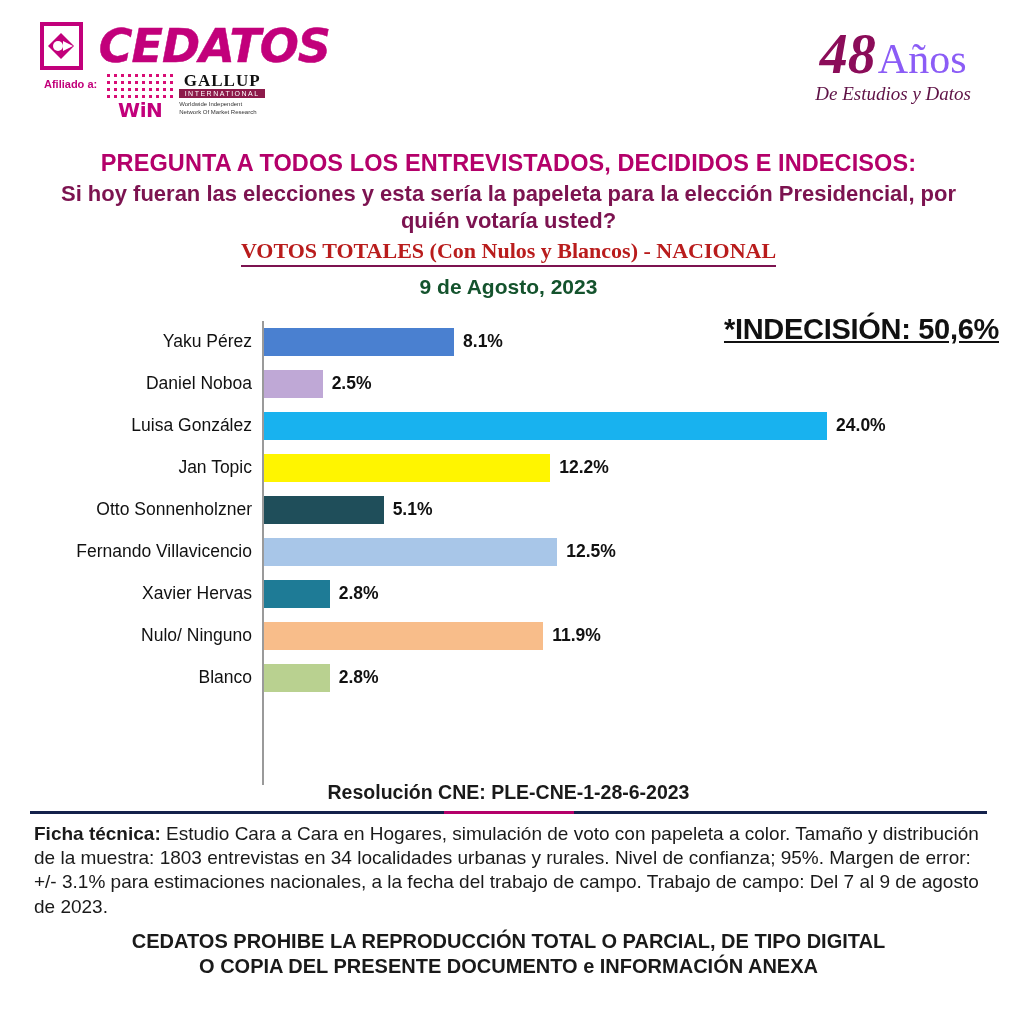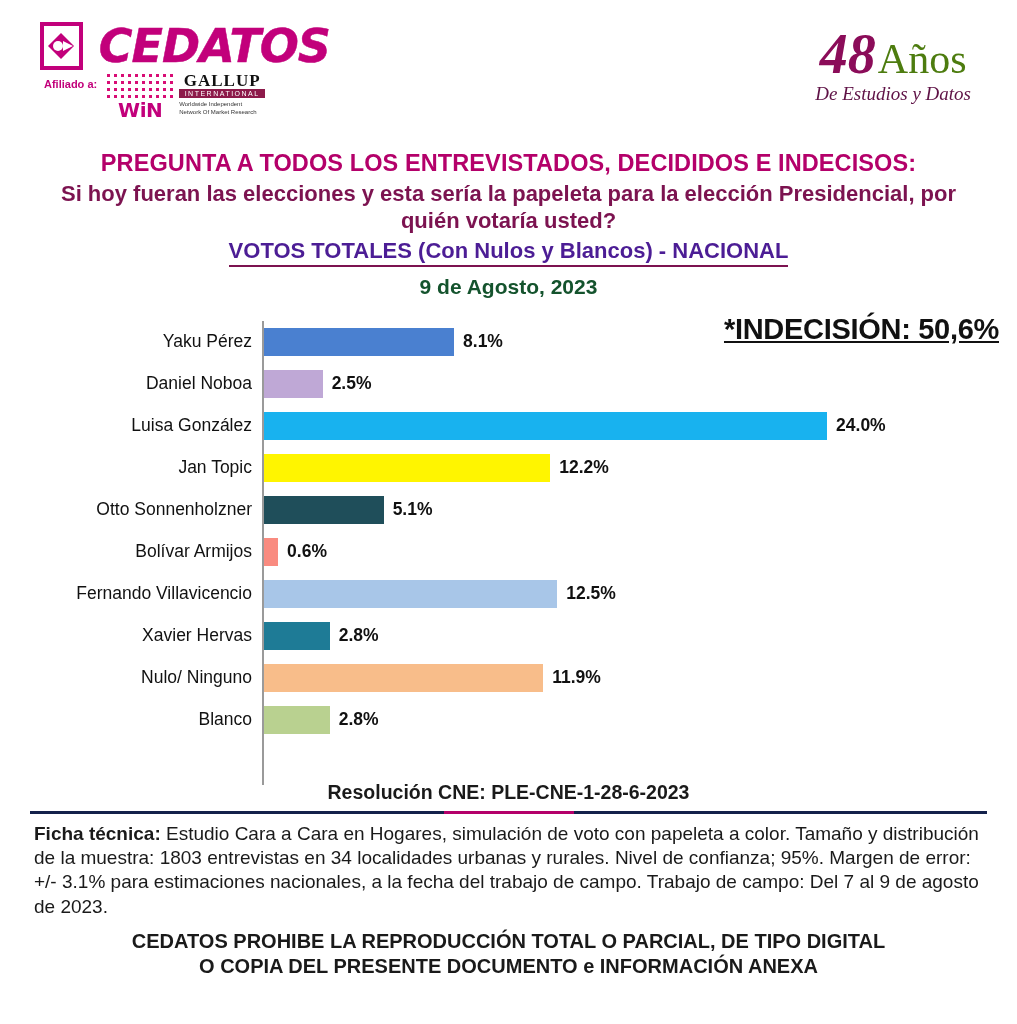--- a/index.html
+++ b/index.html
@@ -131,21 +131,21 @@
     font-style: italic;
     font-weight: bold;
     font-size: 56px;
     line-height: .95;
     color: #8b0c59;
   }
   .anniv-anos {
     font-family: "Liberation Serif", serif;
     font-size: 42px;
     line-height: .95;
-    color: #4d7c0f;
+    color: #8b5cf6;
     margin-left: 2px;
   }
   .anniv-sub {
     font-family: "Liberation Serif", serif;
     font-style: italic;
     font-size: 19px;
     color: #5f1246;
     margin-top: 2px;
   }
 
@@ -164,25 +164,26 @@
   .title-2 {
     font-size: 22px;
     font-weight: bold;
     color: #7c1350;
     line-height: 1.22;
     margin-top: 4px;
   }
   .title-3 {
     font-size: 22px;
     font-weight: bold;
-    color: #4c1d95;
+    color: #b91c1c;
     margin-top: 3px;
     display: inline-block;
     border-bottom: 2px solid #7c1350;
     padding-bottom: 1px;
+    font-family: Liberation Serif, serif;
   }
   .title-4 {
     font-size: 21px;
     font-weight: bold;
     color: #14532d;
     margin-top: 8px;
   }
 
   
   .chart-area {
@@ -367,27 +368,20 @@
         </div>
       </div>
       <div class="row">
         <div class="row-label">Otto Sonnenholzner</div>
         <div class="row-bar-wrap">
           <div class="bar" style="width: 119.654px; background: rgb(31, 78, 90);"></div>
           <div class="bar-value">5.1%</div>
         </div>
       </div>
       <div class="row">
-        <div class="row-label">Bolívar Armijos</div>
-        <div class="row-bar-wrap">
-          <div class="bar" style="width: 14.0769px; background: rgb(249, 139, 128);"></div>
-          <div class="bar-value">0.6%</div>
-        </div>
-      </div>
-      <div class="row">
         <div class="row-label">Fernando Villavicencio</div>
         <div class="row-bar-wrap">
           <div class="bar" style="width: 293.269px; background: rgb(168, 198, 232);"></div>
           <div class="bar-value">12.5%</div>
         </div>
       </div>
       <div class="row">
         <div class="row-label">Xavier Hervas</div>
         <div class="row-bar-wrap">
           <div class="bar" style="width: 65.6923px; background: rgb(30, 123, 150);"></div>

